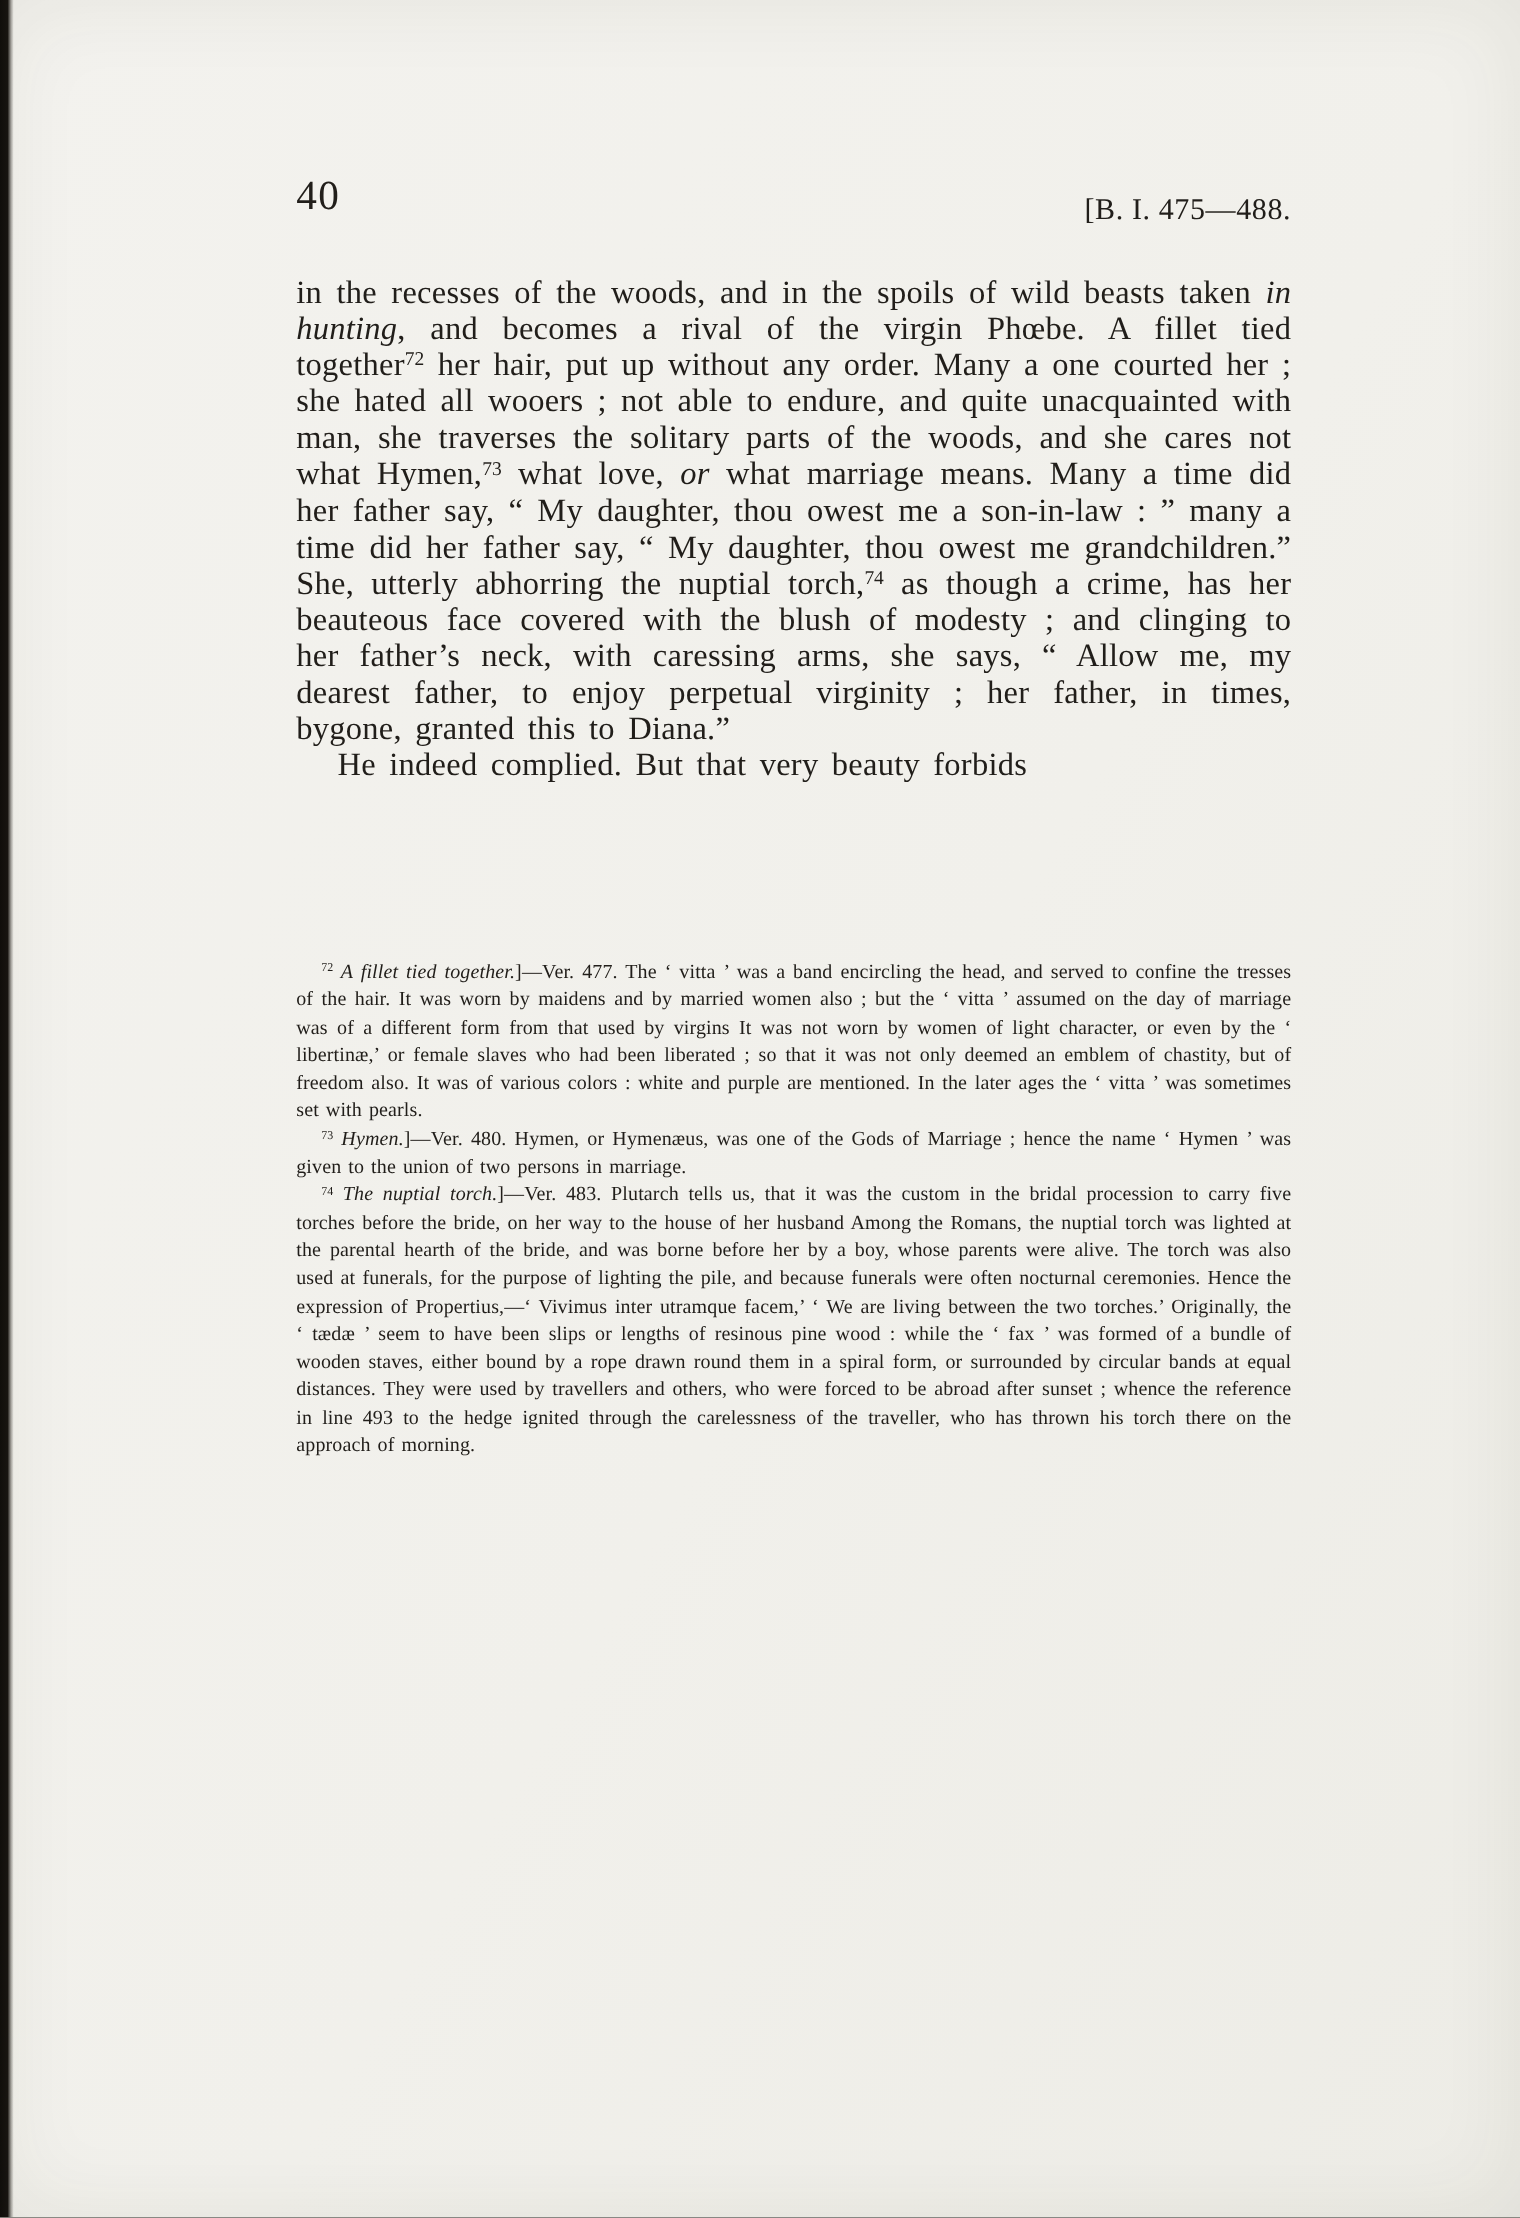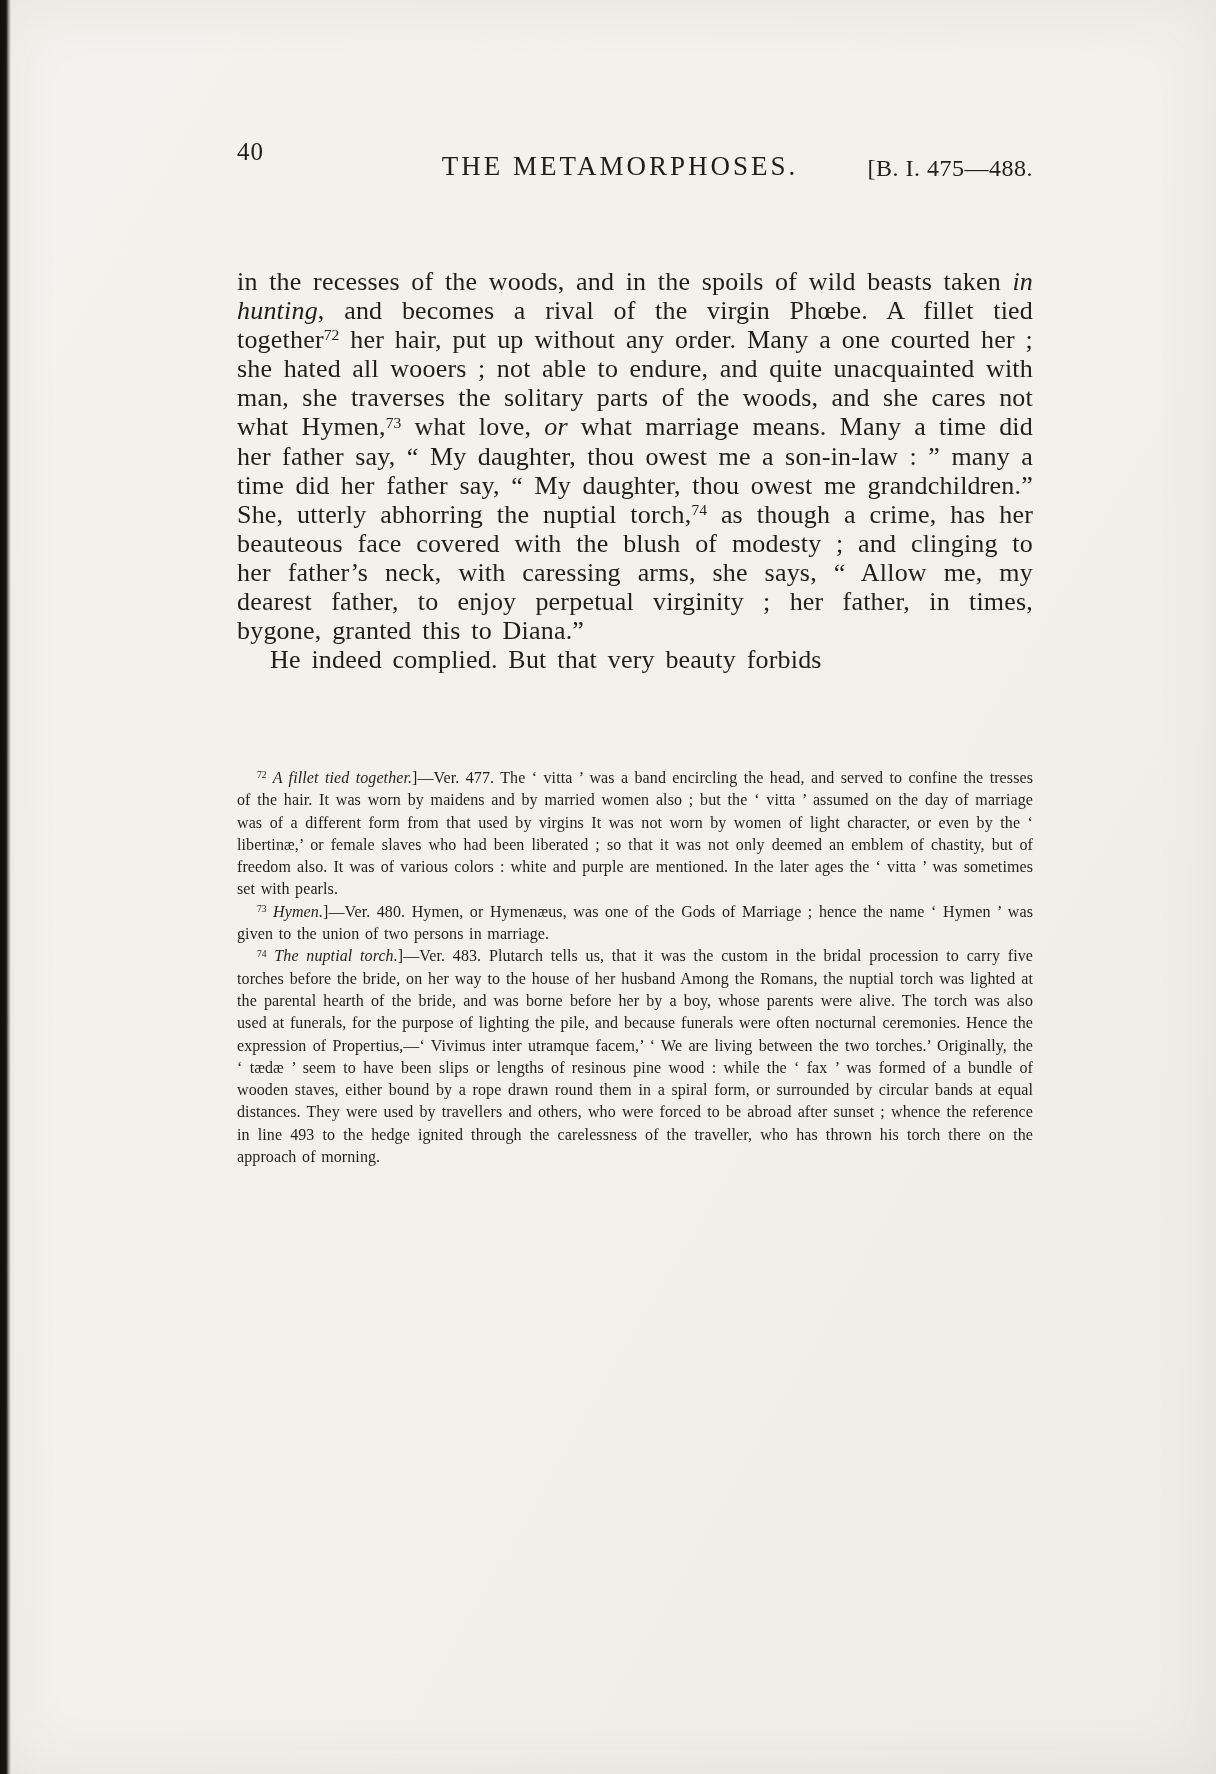--- a/index.html
+++ b/index.html
@@ -23,22 +23,22 @@
   }
   .page-header {
     position: absolute;
     top: 148px;
     left: 237px;
     width: 796px;
     height: 34px;
   }
   .page-number {
     position: absolute;
-    left: 0; bottom: 16px;
-    font-size: 25px;
+    left: 0; bottom: 6px;
+    font-size: 33px;
     letter-spacing: 1px;
     margin-top: 14px;
   }
   .header-title {
     position: absolute;
     left: 0; right: 30px; bottom: 0;
     text-align: center;
     font-size: 27px;
     letter-spacing: 3px;
   }
@@ -51,21 +51,20 @@
   .main-text {
     position: absolute;
     top: 219px;
     left: 237px;
     width: 796px;
     font-size: 26px;
     line-height: 29.1px;
     text-align: justify;
     word-spacing: 4px;
     letter-spacing: 0.2px;
-    margin-top: 48px;
   }
   .para { text-align: justify; }
   .para.indent { text-indent: 33px; }
   .footnotes {
     position: absolute;
     top: 767px;
     left: 237px;
     width: 796px;
     font-size: 16px;
     line-height: 22.3px;
@@ -84,21 +83,20 @@
   }
 </style>
 </head>
 <body>
 
 <div class="page">
   <div class="scan-edge"></div>
 
   <header class="page-header">
     <span class="page-number">40</span>
-    <span class="header-title">THE METAMORPHOSES.</span>
     <span class="header-ref">[B. I. 475—488.</span>
   </header>
 
   <main class="main-text">
       <p class="para"><span>in the recesses of the woods, and in the spoils of wild beasts taken </span><i>in hunting</i><span>, and becomes a rival of the virgin Phœbe.  A fillet tied together</span><sup class="fnref">72</sup><span> her hair, put up without any order.  Many a one courted her ; she hated all wooers ; not able to endure, and quite unacquainted with man, she traverses the solitary parts of the woods, and she cares not what Hymen,</span><sup class="fnref">73</sup><span> what love, </span><i>or</i><span> what marriage means.  Many a time did her father say, “ My daughter, thou owest me a son-in-law : ” many a time did her father say, “ My daughter, thou owest me grandchildren.”  She, utterly abhorring the nuptial torch,</span><sup class="fnref">74</sup><span> as though a crime, has her beauteous face covered with the blush of modesty ; and clinging to her father’s neck, with caressing arms, she says, “ Allow me, my dearest father, to enjoy perpetual virginity ; her father, in times, bygone, granted this to Diana.”</span></p>
       <p class="para indent"><span>He indeed complied.  But that very beauty forbids</span></p>
     </main>
 
   <section class="footnotes">
       <p class="footnote"><sup class="fnref">72</sup><i> A fillet tied together.</i><span>]—Ver. 477.  The ‘ vitta ’ was a band encircling the head, and served to confine the tresses of the hair.  It was worn by maidens and by married women also ; but the ‘ vitta ’ assumed on the day of marriage was of a different form from that used by virgins  It was not worn by women of light character, or even by the ‘ libertinæ,’ or female slaves who had been liberated ; so that it was not only deemed an emblem of chastity, but of freedom also.  It was of various colors : white and purple are mentioned.  In the later ages the ‘ vitta ’ was sometimes set with pearls.</span></p>

